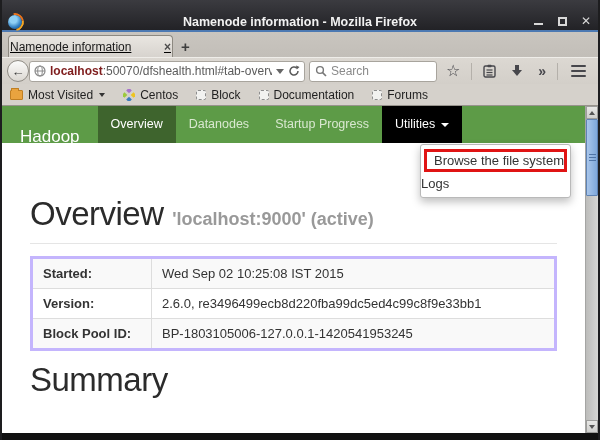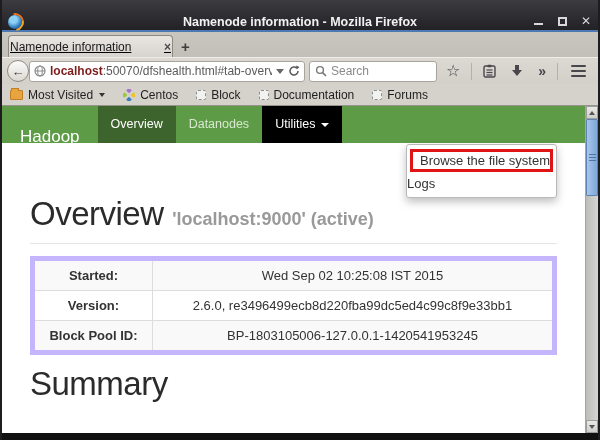--- a/index.html
+++ b/index.html
@@ -67,32 +67,32 @@
 
   
   .hnav { height:37px; background:#5d9b47; display:flex; align-items:stretch; }
   .brand { color:#fff; font-size:17px; line-height:37px; padding:12px 18px; }
   .hnav-item { font-size:12.5px; line-height:37px; padding:0 13px; color:#d9e8d0; cursor:default; }
   .hnav-item.active { background:#3e642d; color:#fff; }
   .hnav-item.open { background:#000; color:#fff; display:flex; align-items:center; gap:6px; }
   .caret-down { width:0; height:0; border-left:4px solid transparent; border-right:4px solid transparent; border-top:4px solid #fff; }
 
   
-  .dropdown { position:absolute; top:38px; right:28px; width:151px; background:#fff; border:1px solid #b9b9b9;
+  .dropdown { position:absolute; top:38px; right:14px; width:151px; background:#fff; border:1px solid #b9b9b9;
               border-radius:3px; box-shadow:0 4px 9px rgba(0,0,0,.25); padding:4px 0 5px; z-index:20; }
   .dd-red-box { margin:0 3px; border:3px solid #e01414; padding:1px 7px; }
   .dd-item { font-size:13px; color:#333; cursor:default; white-space:nowrap; }
   .dd-logs { padding:4px 0 1px; }
 
   
   .page { padding:30px 28px 0; }
   h1.pagetitle { font-size:33px; font-weight:normal; color:#2b2b2b; margin-top:22px; letter-spacing:-.5px; }
   h1.pagetitle small { font-size:18px; color:#999; font-weight:bold; letter-spacing:0; }
   .page hr { border:none; border-top:1px solid #e5e5e5; margin:10px 0 12px; }
-  table.info { width:100%; border-collapse:collapse; border:5px solid #c4b5fd; font-size:13px; color:#333;text-align:center; }
+  table.info { width:100%; border-collapse:collapse; border:3px solid #c4b5fd; font-size:13px; color:#333; }
   table.info td { border:1px solid #ddd; padding:7px 10px; }
   table.info tr:nth-child(odd) td { background:#f9f9f9; }
   td.lbl { font-weight:bold; width:120px; }
   h1.summary { font-size:33px; font-weight:normal; color:#2b2b2b; margin-top:10px; letter-spacing:-.5px; }
 
   
   .scrollbar { flex:0 0 13px; background:linear-gradient(to right,#bcbcba,#d6d6d4); border-left:1px solid #a5a5a3;
                display:flex; flex-direction:column; }
   .sb-btn { height:13px; flex:0 0 13px; background:linear-gradient(#e8e8e6,#cfcfcd); border:1px solid #9d9d9b;
             display:flex; align-items:center; justify-content:center; }
@@ -221,20 +221,21 @@
     </span>
   </div>
 
   <div class="content">
     <div class="page-area">
 
       <nav class="hnav">
         <span class="brand">Hadoop</span>
         <span class="hnav-item active">Overview</span>
         <span class="hnav-item">Datanodes</span>
+        <span class="hnav-item">Startup Progress</span>
         <span class="hnav-item open">
           <span>Utilities</span>
           <span class="caret-down"></span>
         </span>
       </nav>
 
       <div class="dropdown">
         <div class="dd-red-box">
           <div class="dd-item">Browse the file system</div>
         </div>

